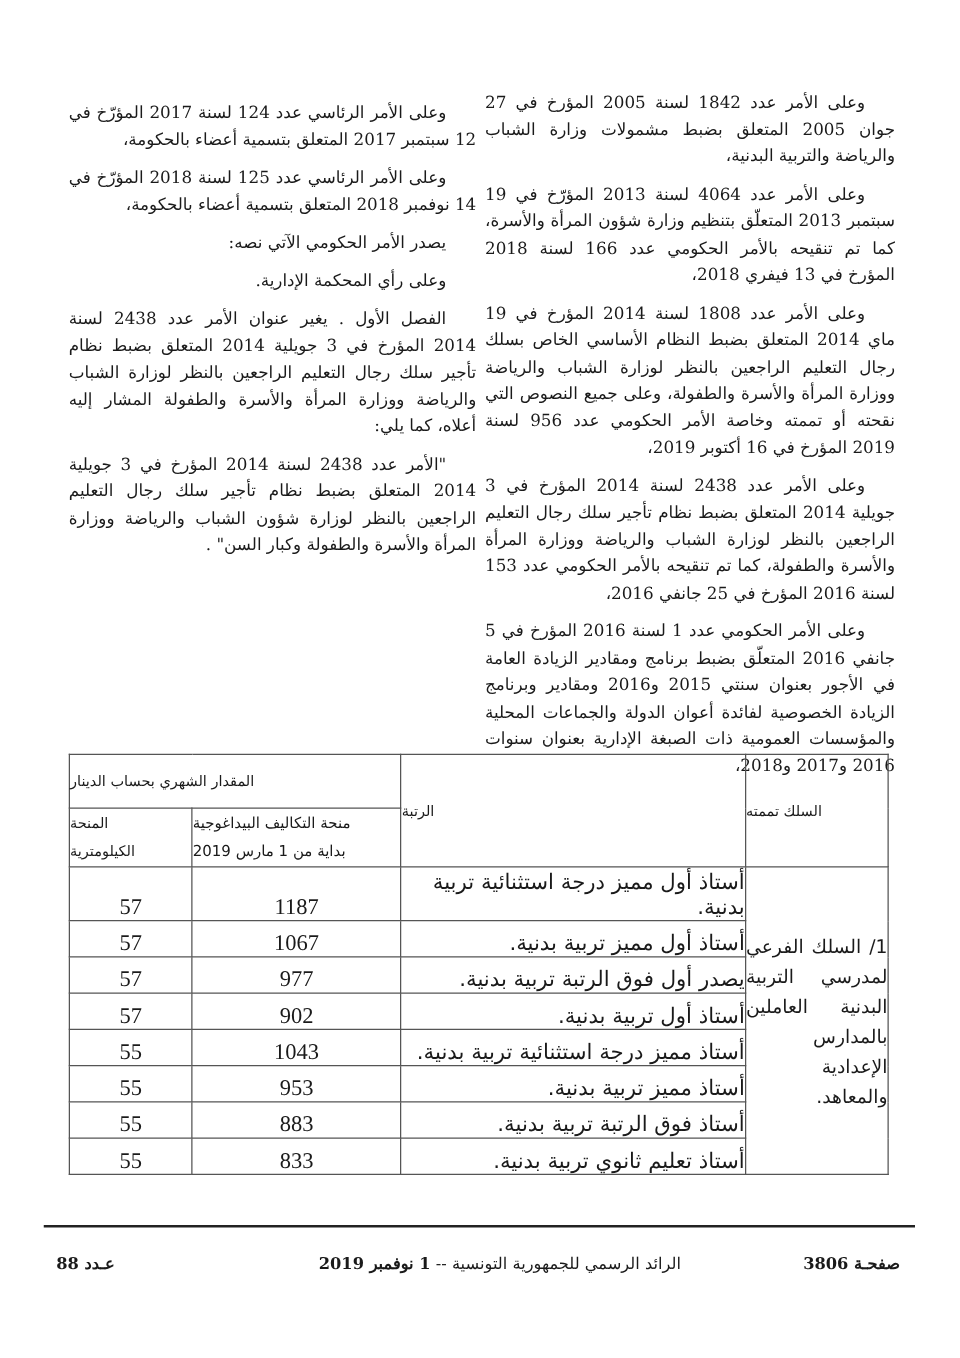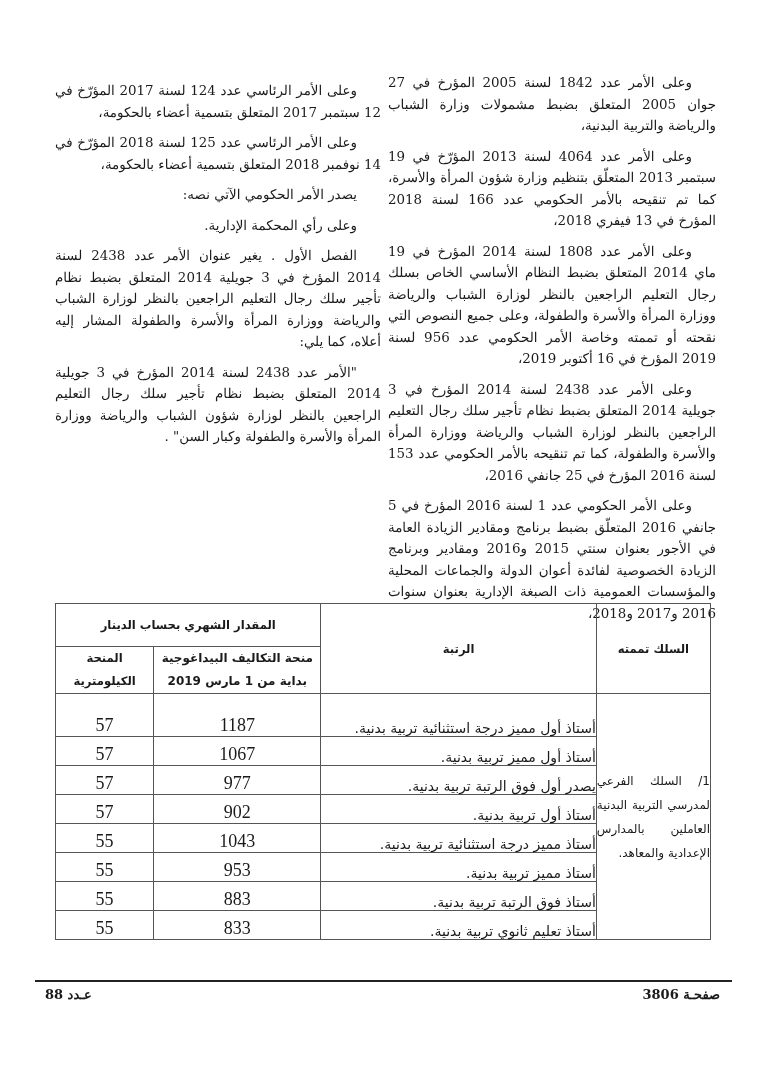--- a/index.html
+++ b/index.html
@@ -5,33 +5,33 @@
   html,body{margin:0;padding:0;background:#ffffff;}
   body{width:768px;height:1086px;position:relative;overflow:hidden;color:#1a1a1a;
        font-family:"DejaVu Serif","Liberation Serif",serif;}
   .col{position:absolute;direction:rtl;text-align:justify;font-size:13.4px;line-height:21.5px;}
   .col-right{left:388px;width:328px;top:72px;}
   .col-left{left:55px;width:326px;top:80px;}
   .col p{margin:0 0 9px 0;text-indent:24px;text-align-last:right;}
   table.grid{position:absolute;left:55px;top:603px;width:656px;border-collapse:collapse;direction:rtl;
        font-family:"DejaVu Sans","Liberation Sans",sans-serif;font-size:11.6px;}
   table.grid td, table.grid th{border:1px solid #555;padding:0;}
-  th{font-weight:bold;text-align:center;}
+  th{font-weight:normal;text-align:left;}
   th.h-corps{width:113px;height:86px;}
   th.h-grade{width:274px;}
   th.h-amount{height:42px;}
   th.h-ped{width:166px;line-height:23px;font-size:12px;}
   th.h-km{width:97px;line-height:23px;}
-  td.grade{text-align:right;padding-right:3px;vertical-align:bottom;padding-bottom:1px;height:28px;font-size:14px;}
+  td.grade{text-align:right;padding-right:3px;vertical-align:bottom;padding-bottom:1px;height:28px;font-size:17px;}
   td.num{text-align:center;vertical-align:bottom;font-family:"Liberation Serif","DejaVu Serif",serif;font-size:18px;padding-bottom:2px;}
-  td.corps{vertical-align:middle;text-align:justify;text-align-last:right;padding:0 6px;line-height:24px;font-size:12px;}
+  td.corps{vertical-align:middle;text-align:justify;text-align-last:right;padding:0 6px;line-height:24px;font-size:15px;}
   .first-row td.grade,.first-row td.num{height:42px;}
   .rule{position:absolute;left:35px;width:697px;top:980px;height:0;border-top:2px solid #222;}
   .footer{position:absolute;top:987px;left:35px;width:697px;height:24px;font-family:"DejaVu Serif","Liberation Serif",serif;font-size:13px;font-weight:bold;}
-  .footer span{position:absolute;top:0;white-space:nowrap;direction:rtl;}
+  .footer span{position:absolute;top:16px;white-space:nowrap;direction:rtl;}
   .f-page{right:12px;}
   .f-title{left:220px;font-weight:normal;}
   .f-title b{font-weight:bold;}
   .f-issue{left:10px;}
 </style>
 </head>
 <body>
 
 <div class="col col-right">
   <p>وعلى الأمر عدد 1842 لسنة 2005 المؤرخ في 27 جوان 2005 المتعلق بضبط مشمولات وزارة الشباب والرياضة والتربية البدنية،</p>
@@ -107,14 +107,15 @@
     <td class="grade">أستاذ تعليم ثانوي تربية بدنية.</td>
     <td class="num">833</td>
     <td class="num">55</td>
   </tr>
 </tbody>
   </table>
 
 <div class="rule"></div>
 <div class="footer">
   <span class="f-page">صفحـة 3806</span>
+  <span class="f-title"><span style="position:static">الرائد الرسمي للجمهورية التونسية --</span> <b>1 نوفمبر 2019</b></span>
   <span class="f-issue">عـدد 88</span>
 </div>
 
 </body></html>

